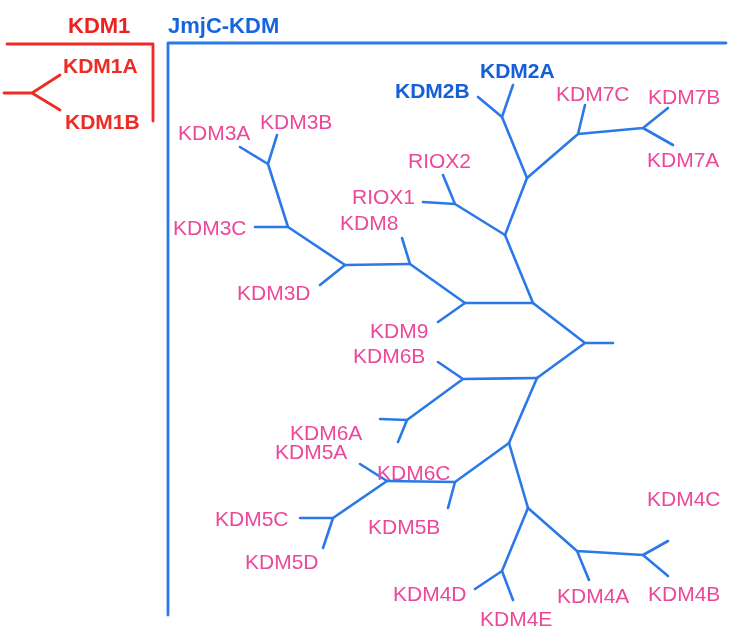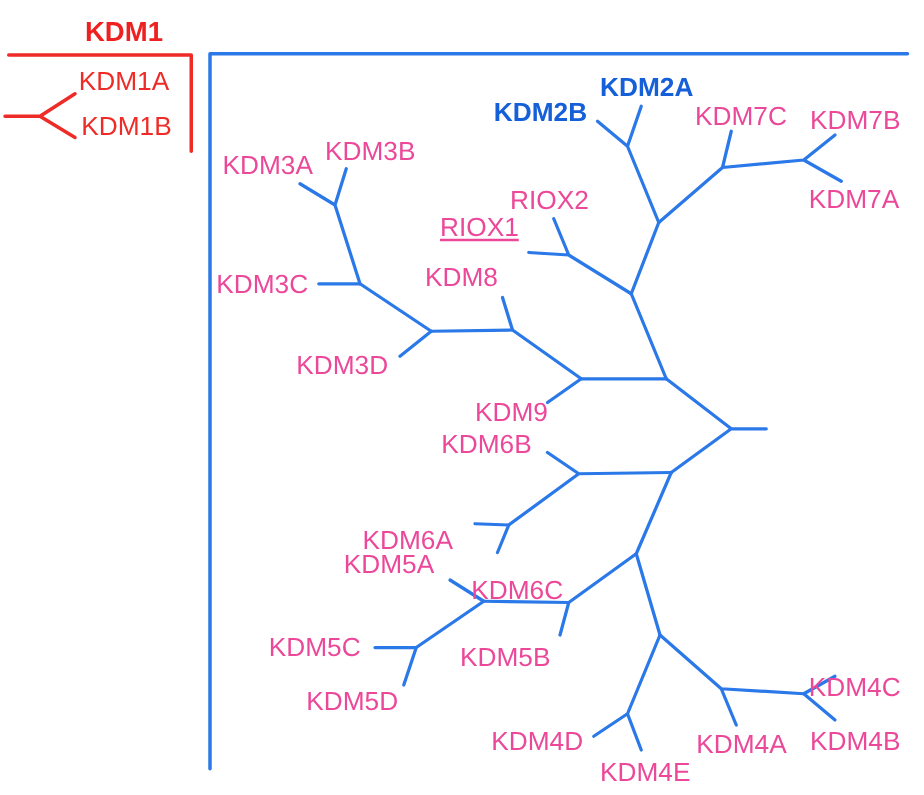--- a/index.html
+++ b/index.html
@@ -7,21 +7,21 @@
     width:739px;height:636px;background:#ffffff;position:relative;overflow:hidden;
     font-family:"Liberation Sans","DejaVu Sans",sans-serif;
   }
   #canvas{position:absolute;left:0;top:0;width:601px;height:636px;}
   svg{position:absolute;left:0;top:0;}
   .lbl{
     position:absolute;font-size:21px;line-height:1;white-space:nowrap;
     letter-spacing:0px;
   }
   .blue{color:#ec4899;}
-  .red{color:#ee2b26;}
+  .red{color:#ee2b26;font-weight:bold;}
   .bold-blue{color:#155fd8;font-weight:bold;}
   .title{font-size:22px;font-weight:bold;}
   .title.red{color:#ee2020;}
   .title.blue{color:#1565dd;}
 </style>
 </head>
 <body>
 
 <div id="canvas">
 
@@ -67,49 +67,50 @@
       <path d="M300,518 L333,518 M333,518 L323,548"></path>
 
       <path d="M509,443 L528,508"></path>
       <path d="M528,508 L502,571 M502,571 L475,589 M502,571 L513,600"></path>
       <path d="M528,508 L577,551 M577,551 L589,580 M577,551 L643,555"></path>
       <path d="M643,555 L668,541 M643,555 L668,576"></path>
     </g>
   </svg>
 
   <span class="lbl title red" style="left:68px;top:15px;">KDM1</span>
+  <span class="lbl title blue" style="left:168px;top:15px;">JmjC-KDM</span>
 
   <span class="lbl red" style="left:63px;top:55px;">KDM1A</span>
-  <span class="lbl red" style="left:65px;top:91px;">KDM1B</span>
+  <span class="lbl red" style="left:65px;top:111px;">KDM1B</span>
 
   <span class="lbl bold-blue" style="left:480px;top:60px;">KDM2A</span>
   <span class="lbl bold-blue" style="left:395px;top:80px;">KDM2B</span>
 
   <span class="lbl blue" style="left:556px;top:83px;">KDM7C</span>
   <span class="lbl blue" style="left:648px;top:86px;">KDM7B</span>
   <span class="lbl blue" style="left:647px;top:149px;">KDM7A</span>
 
   <span class="lbl blue" style="left:408px;top:150px;">RIOX2</span>
-  <span class="lbl blue" style="left:352px;top:172px;text-decoration:underline;">RIOX1</span>
+  <span class="lbl blue" style="left:352px;top:186px;">RIOX1</span>
   <span class="lbl blue" style="left:340px;top:212px;">KDM8</span>
 
   <span class="lbl blue" style="left:178px;top:122px;">KDM3A</span>
   <span class="lbl blue" style="left:260px;top:111px;">KDM3B</span>
   <span class="lbl blue" style="left:173px;top:217px;">KDM3C</span>
   <span class="lbl blue" style="left:237px;top:282px;text-align:right;">KDM3D</span>
 
-  <span class="lbl blue" style="left:380px;top:320px;">KDM9</span>
+  <span class="lbl blue" style="left:370px;top:320px;">KDM9</span>
   <span class="lbl blue" style="left:353px;top:345px;">KDM6B</span>
   <span class="lbl blue" style="left:290px;top:406px;margin-top:16px;">KDM6A</span>
   <span class="lbl blue" style="left:377px;top:450px;margin-top:12px;">KDM6C</span>
 
   <span class="lbl blue" style="left:275px;top:441px;">KDM5A</span>
   <span class="lbl blue" style="left:368px;top:516px;">KDM5B</span>
   <span class="lbl blue" style="left:215px;top:508px;">KDM5C</span>
   <span class="lbl blue" style="left:245px;top:551px;">KDM5D</span>
 
   <span class="lbl blue" style="left:393px;top:583px;">KDM4D</span>
   <span class="lbl blue" style="left:480px;top:608px;">KDM4E</span>
   <span class="lbl blue" style="left:557px;top:585px;">KDM4A</span>
   <span class="lbl blue" style="left:648px;top:583px;">KDM4B</span>
-  <span class="lbl blue" style="left:647px;top:540px;">KDM4C</span>
+  <span class="lbl blue" style="left:647px;top:488px;">KDM4C</span>
 
 </div>
 
 </body></html>

